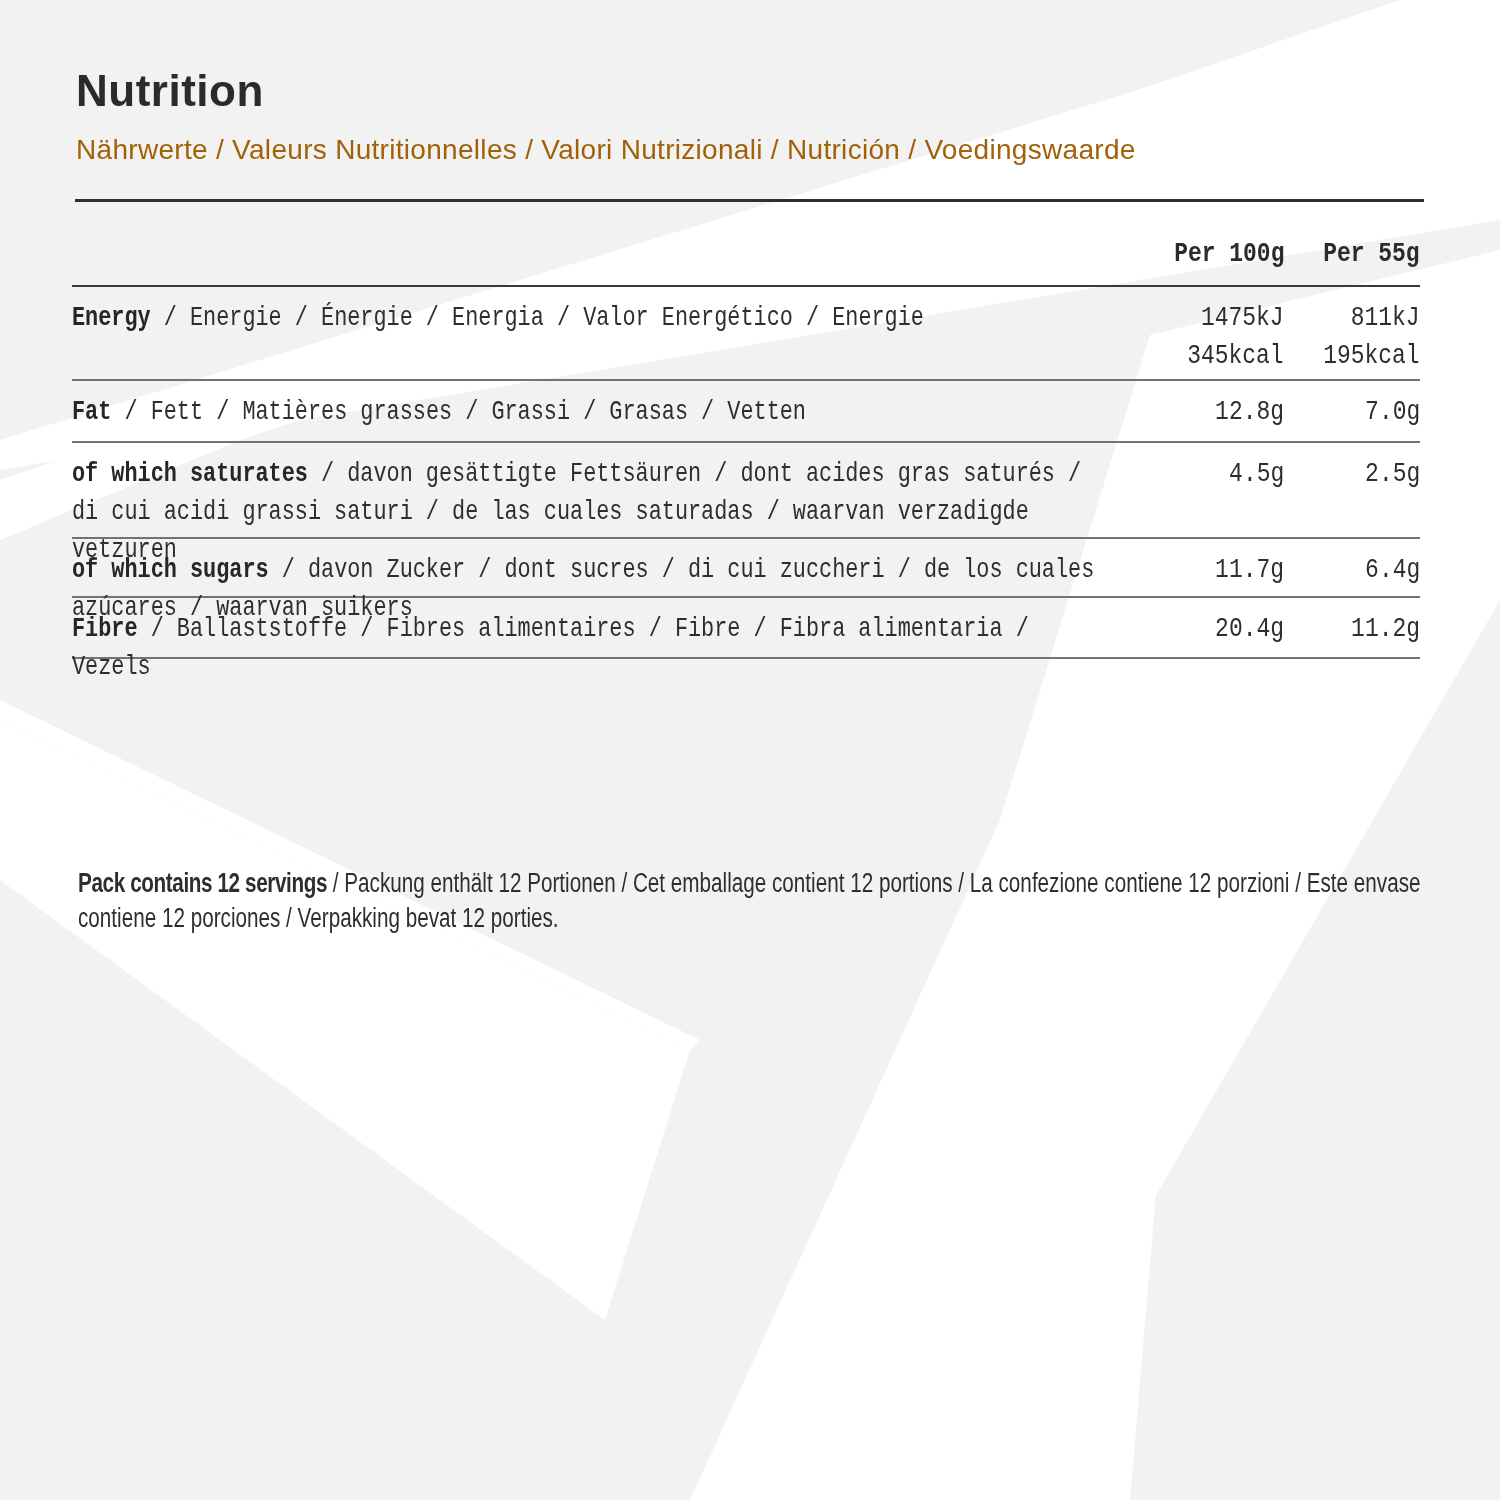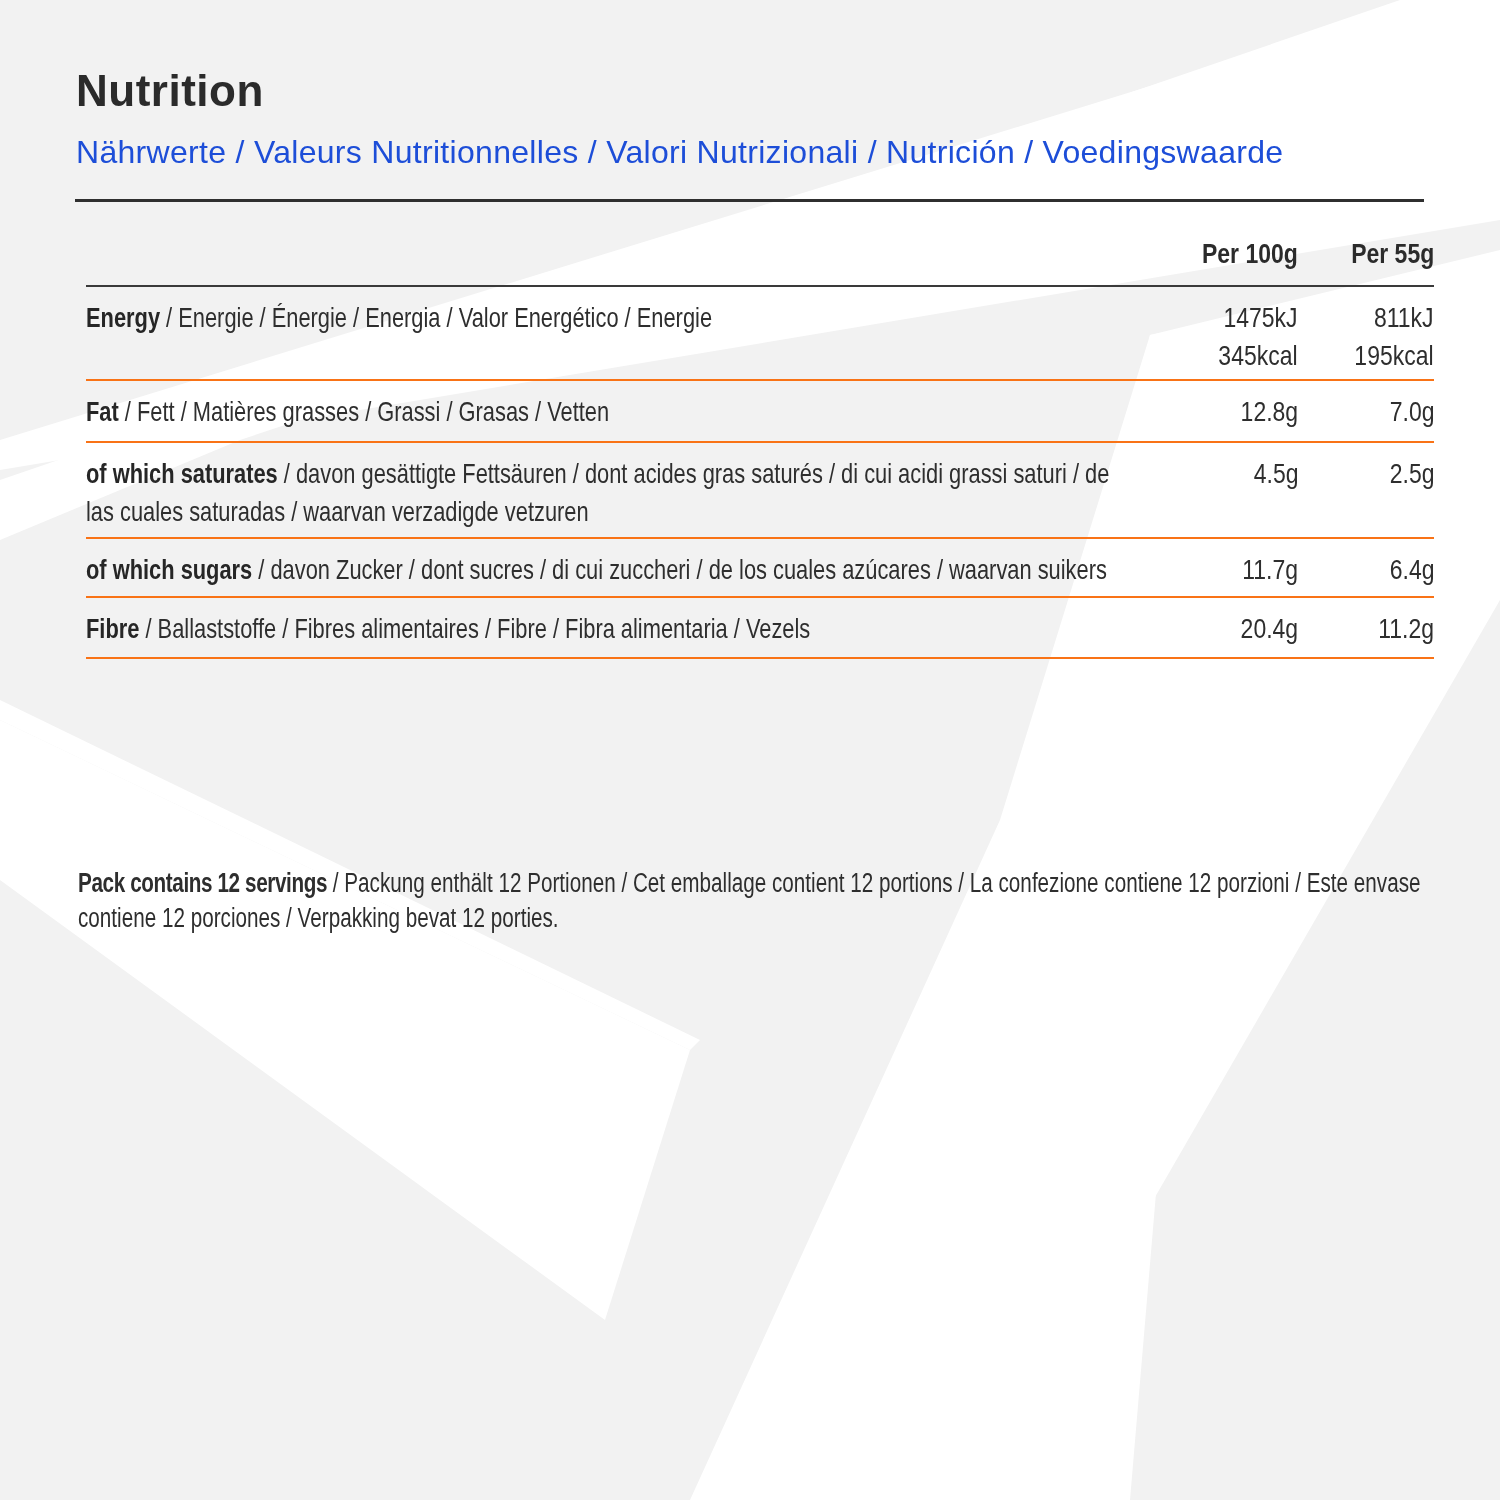--- a/index.html
+++ b/index.html
@@ -10,35 +10,35 @@
     color:#2b2b2b;
   }
   .bg { position:absolute; inset:0; width:1500px; height:1500px; z-index:0; }
   .content { position:absolute; left:0; top:0; width:1500px; height:1166px; z-index:1; }
   .title {
     position:absolute; left:76px; top:66px;
     font-size:44px; font-weight:bold; letter-spacing:0.5px; color:#2b2b2b;
   }
   .subtitle {
     position:absolute; left:76px; top:134px;
-    font-size:32px; color:#1d4ed8; letter-spacing:0.3px; white-space:nowrap;
+    font-size:28px; color:#a16207; letter-spacing:0.3px; white-space:nowrap;
   }
   .rule-top {
     position:absolute; left:75px; top:199px; width:1349px; height:3px; background:#2f2f2f;
   }
-  .table { position:absolute; left:86px; top:230px; width:1348px; }
+  .table { position:absolute; left:72px; top:230px; width:1348px;font-family:Liberation Mono, monospace; }
   .head {
     position:relative; height:55px; border-bottom:2px solid #3a3a3a;
     font-size:28px; font-weight:bold; color:#2b2b2b;
   }
   .head .c1, .row .c1 { position:absolute; right:136px; text-align:right; white-space:nowrap; }
   .head .c2, .row .c2 { position:absolute; right:0; text-align:right; white-space:nowrap; }
   .head .c1, .head .c2 { top:8px; transform:scaleX(0.82); transform-origin:right center; }
   .row {
-    position:relative; border-bottom:2px solid #f97316;
+    position:relative; border-bottom:2px solid #737373;
     font-size:28px; color:#2e2e2e; line-height:38px;
   }
   .row .label {
     display:block; width:1020px; padding-top:12px;
     transform:scaleX(0.78); transform-origin:left top; width:1320px;
   }
   .row .label b { font-weight:bold; color:#262626; }
   .row .c1, .row .c2 { top:12px; transform:scaleX(0.82); transform-origin:right top; }
   .row .val2 { display:block; }
   .footnote {

